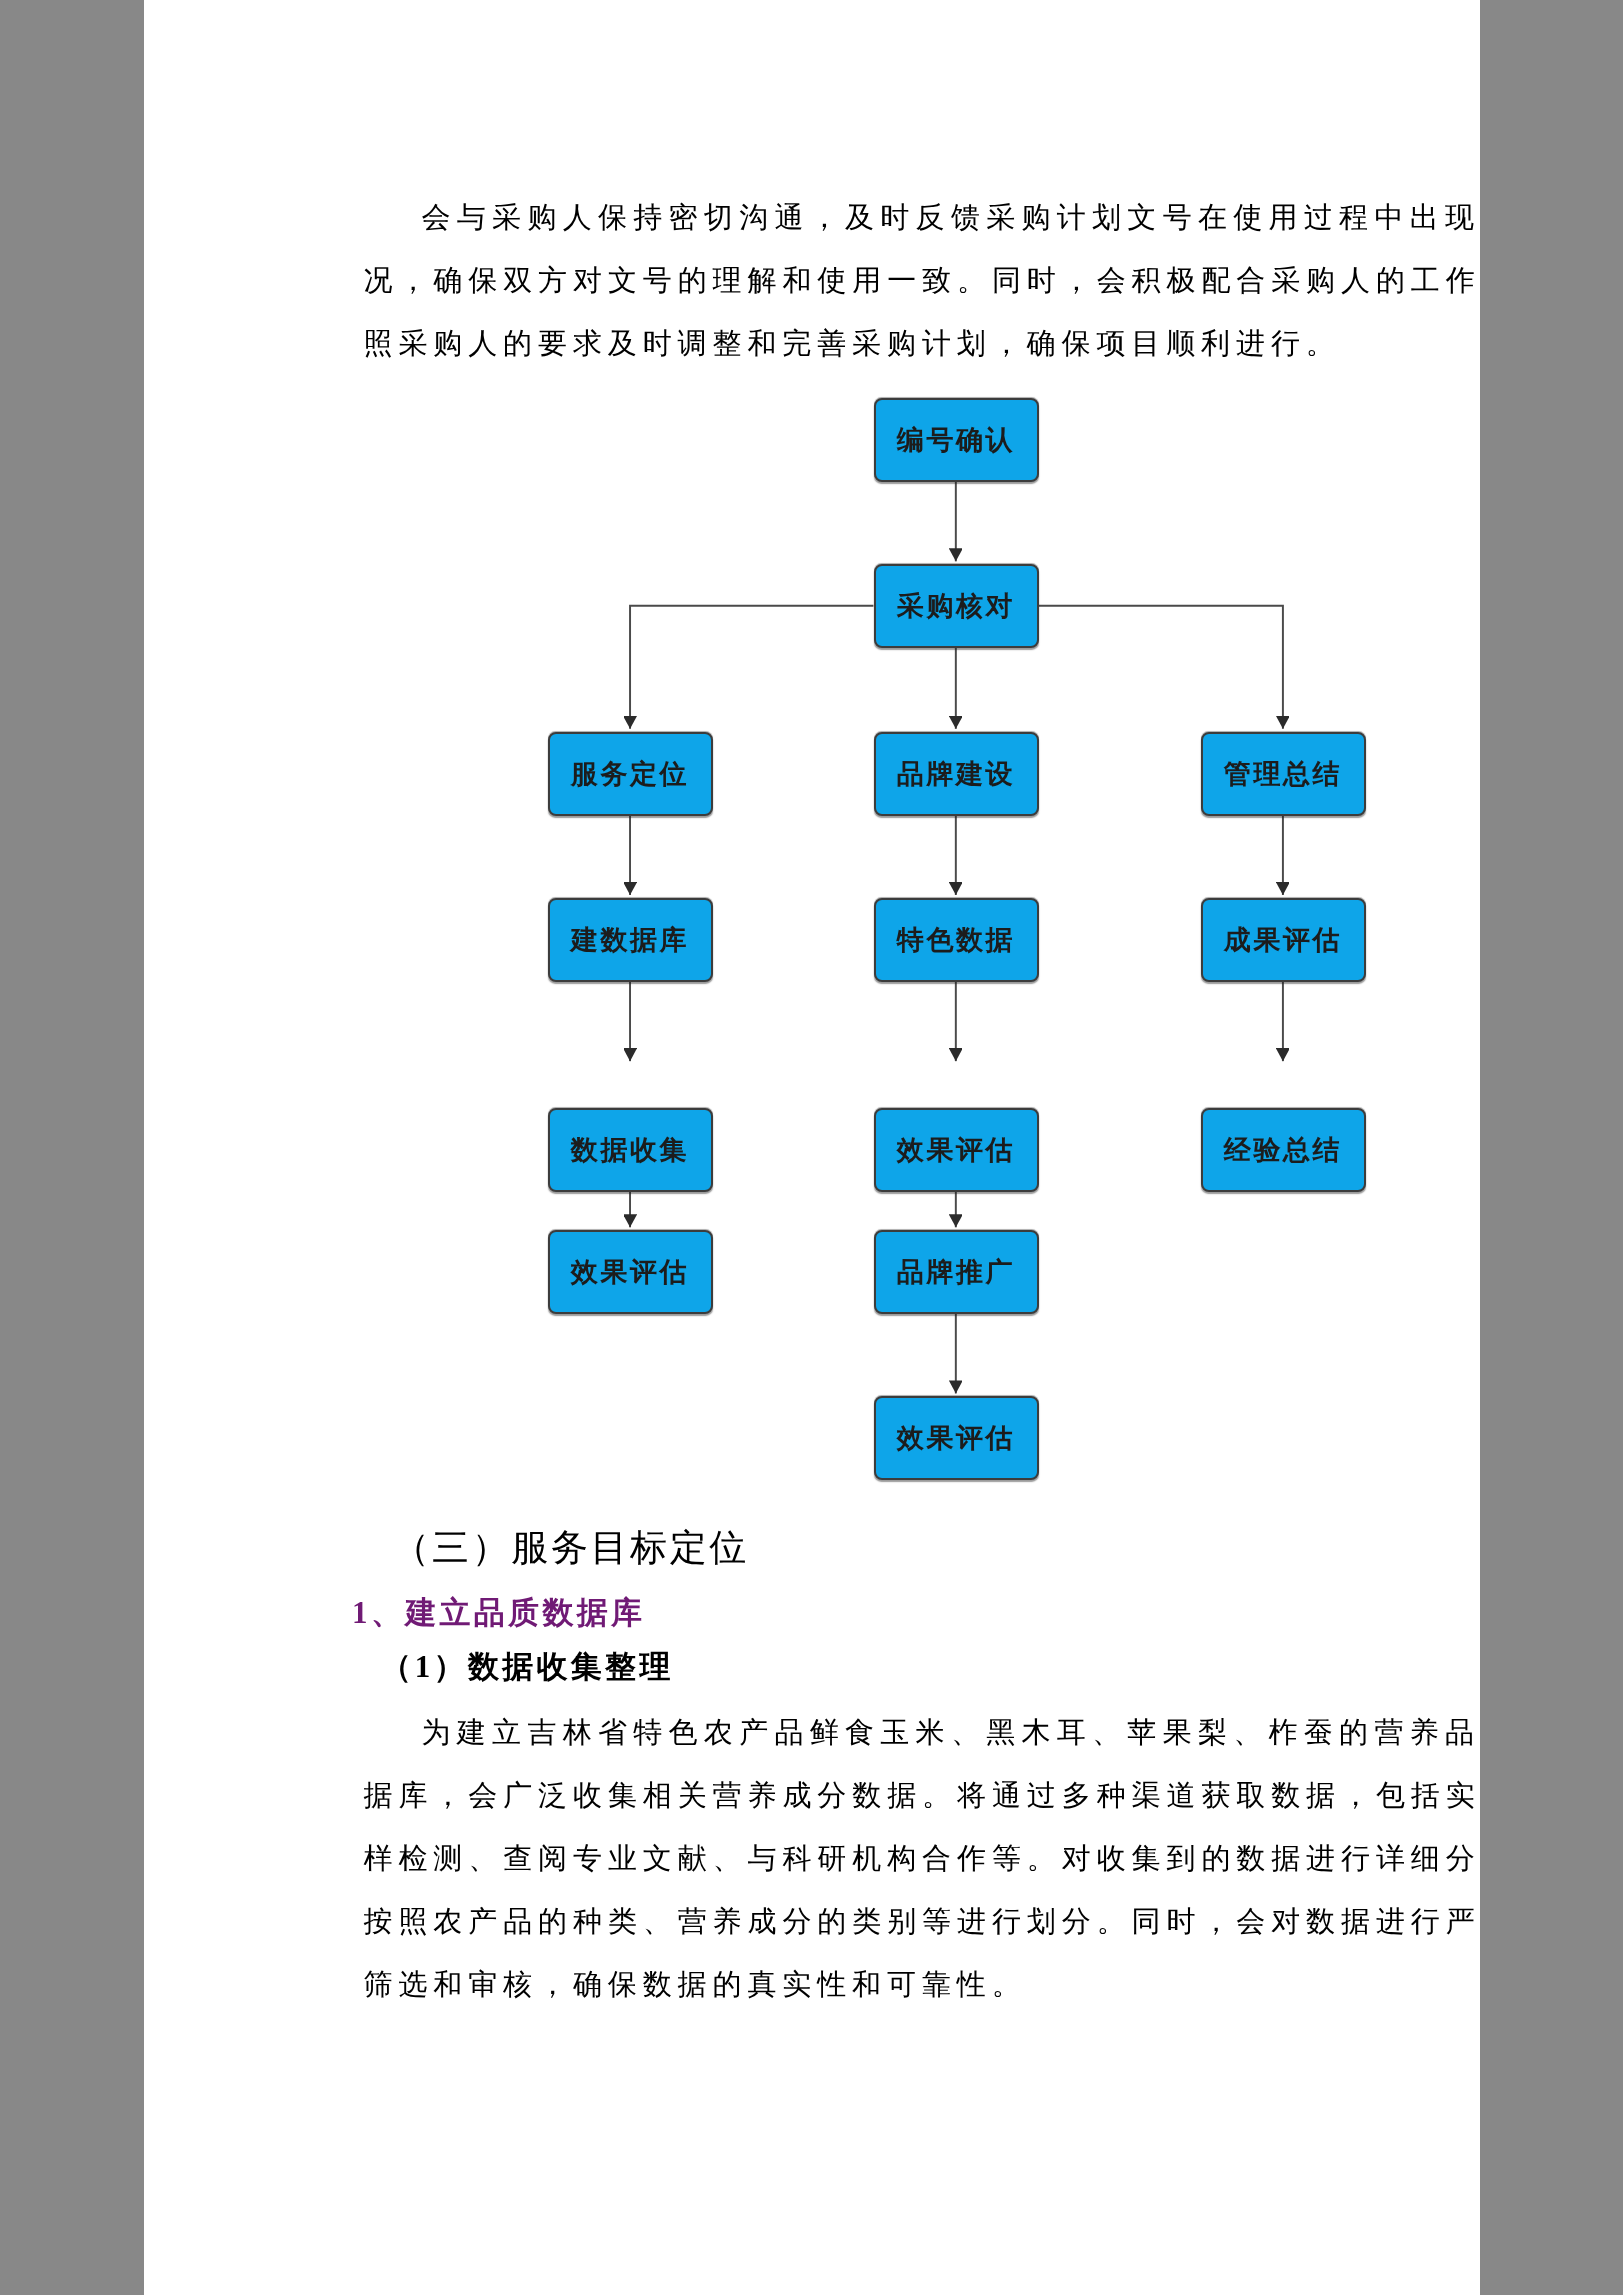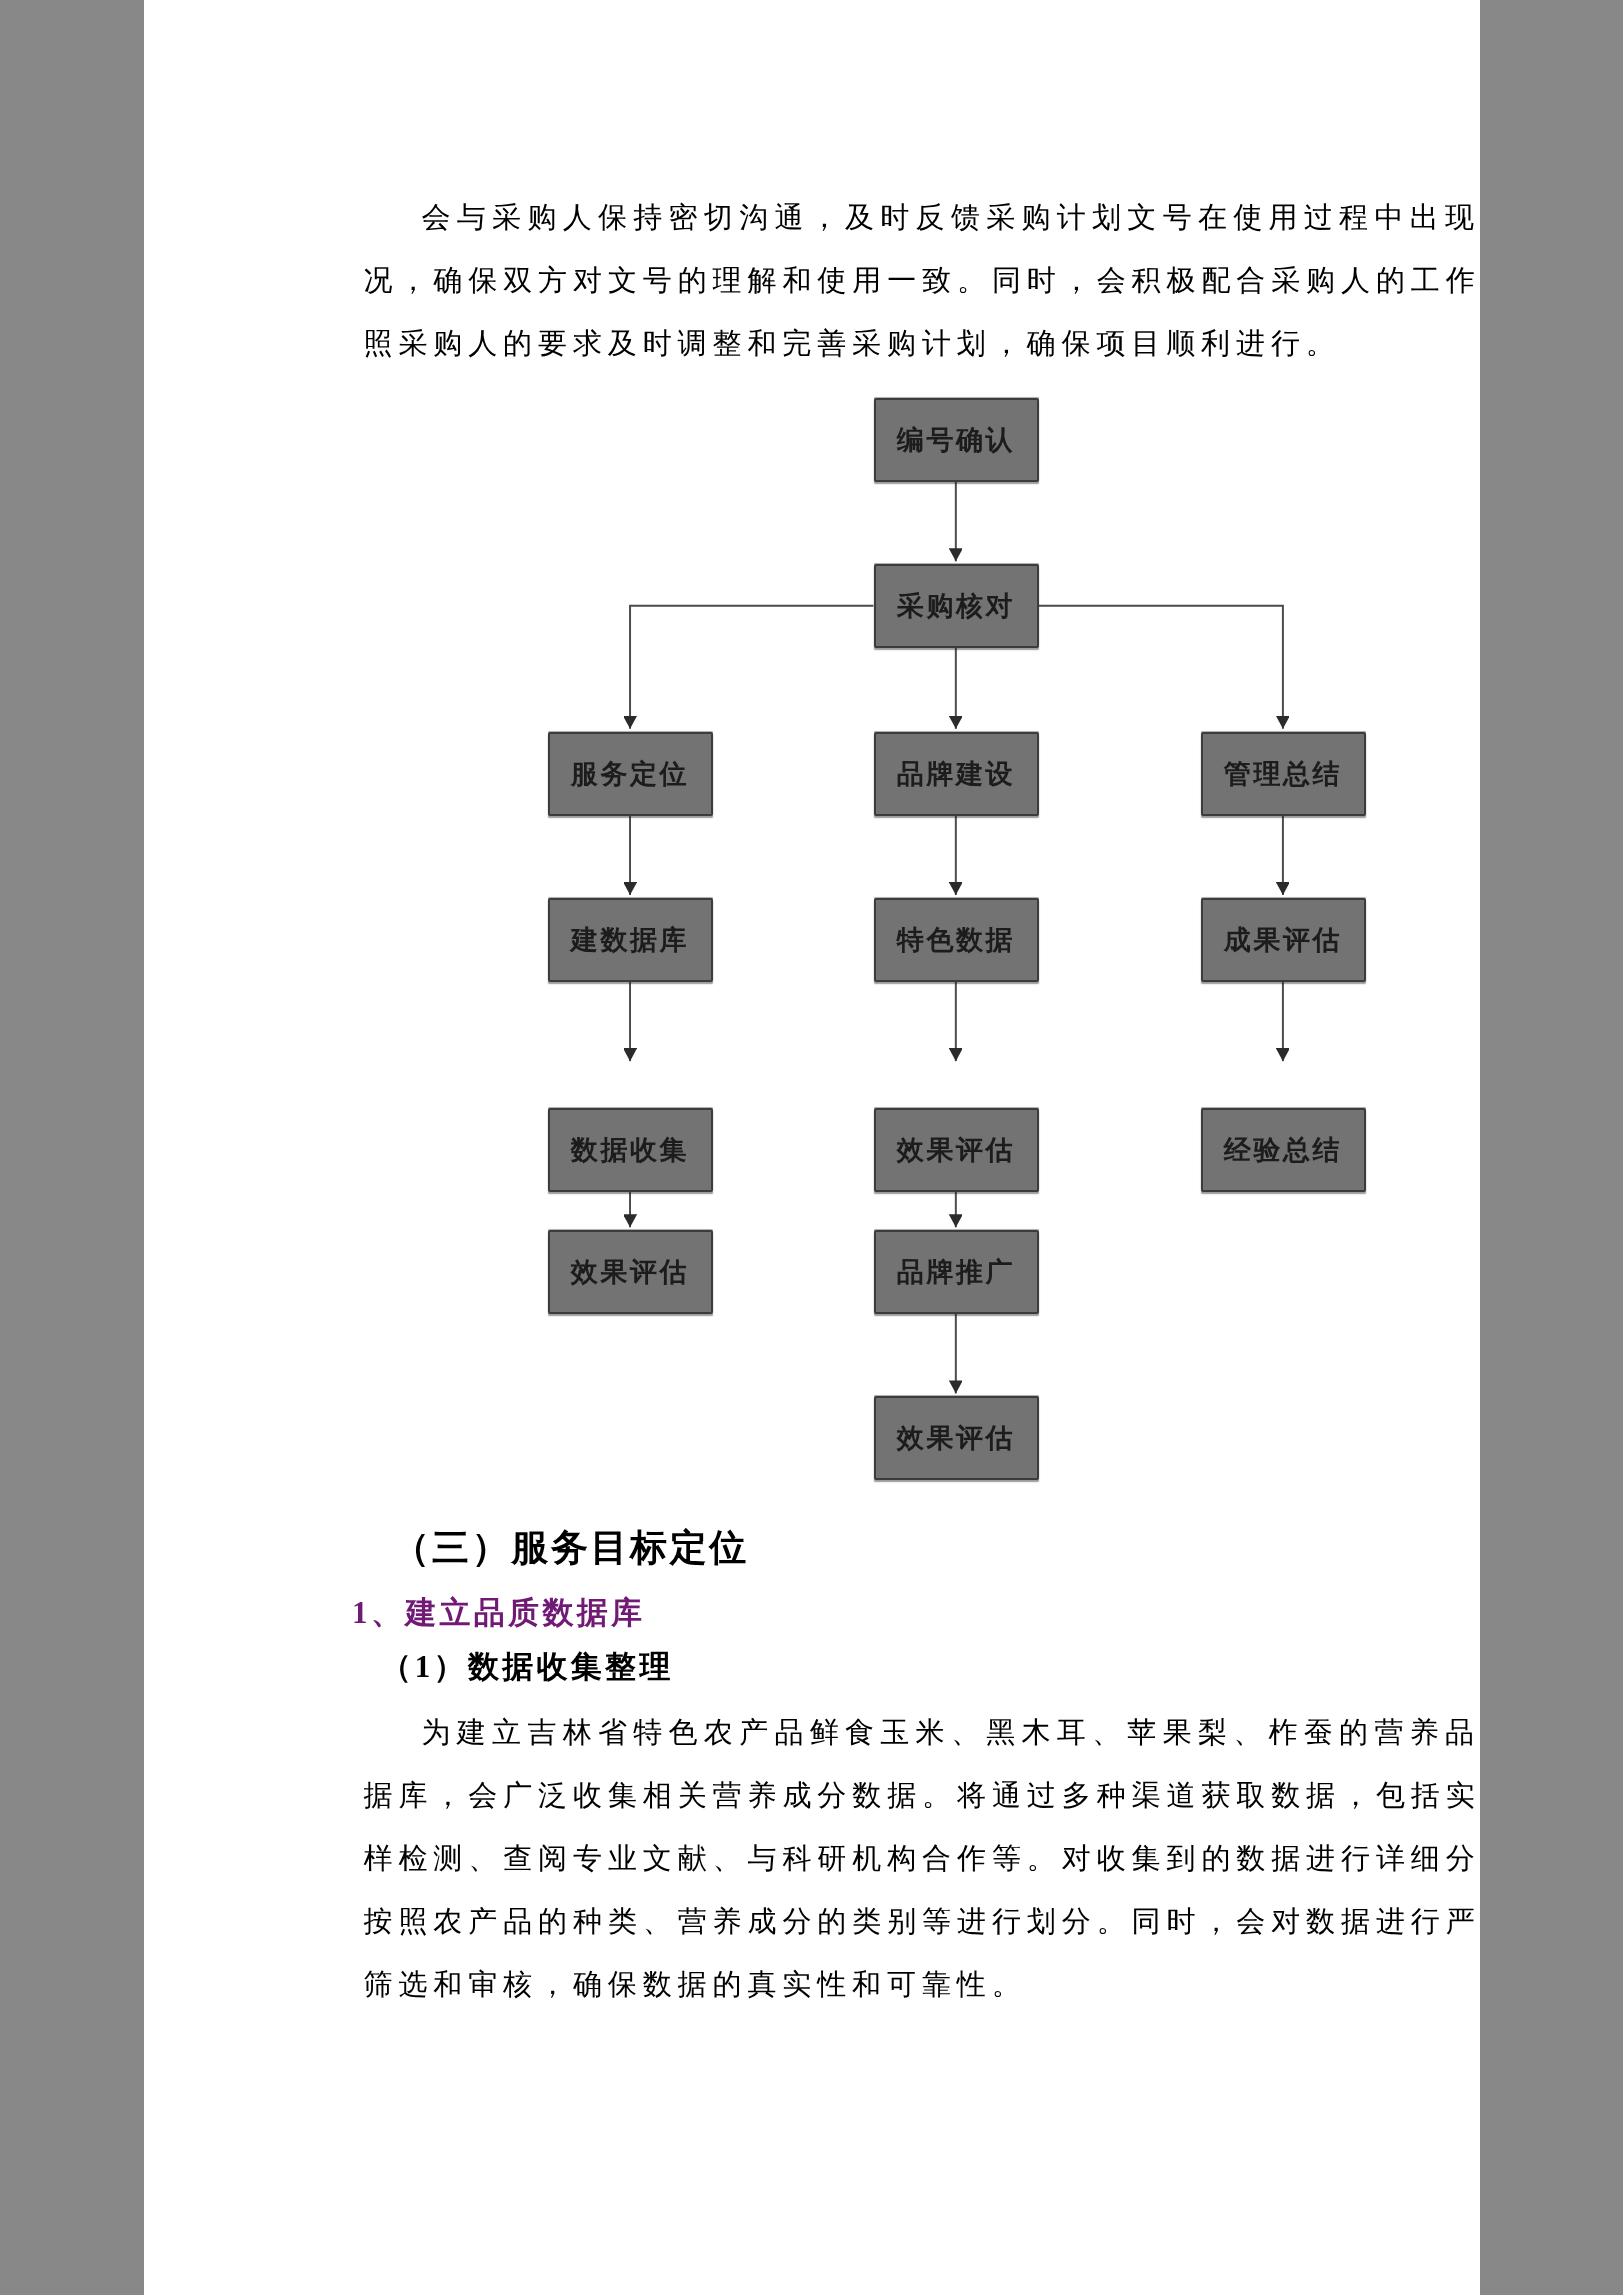--- a/index.html
+++ b/index.html
@@ -31,21 +31,21 @@
   .par-detail { top: 1701px; }
 
   .hd-section {
     position: absolute;
     left: 220px;
     top: 1527px;
     padding-left: 29px;
     font-size: 37px;
     line-height: 1.15;
     letter-spacing: 2.6px;
-    font-weight: 700;
+    font-weight: 400;
     color: #000;
   }
   .hd-numbered {
     position: absolute;
     left: 204px;
     top: 1595px;
     padding-left: 4.6px;
     font-size: 31px;
     line-height: 1.15;
     letter-spacing: 3.3px;
@@ -66,23 +66,23 @@
   .fc-svg {
     position: absolute;
     left: 0; top: 0;
     width: 1623px; height: 2295px;
     pointer-events: none;
   }
   .node {
     position: absolute;
     width: 165px;
     height: 84px;
-    background: #737373;
+    background: #0ea5e9;
     border: 2px solid #3c3c3c;
-    border-radius: 2px;
+    border-radius: 8px;
     box-shadow: 0 2.6px 1.3px -0.7px rgba(30,30,30,.45), 0 -1.3px 0.7px -0.7px rgba(30,30,30,.35);
     display: flex;
     align-items: center;
     justify-content: center;
     font-family: "Liberation Sans", "DejaVu Sans", sans-serif;
     font-size: 27px;
     font-weight: 700;
     letter-spacing: 2.6px;
     color: #1c1c1c;
   }

